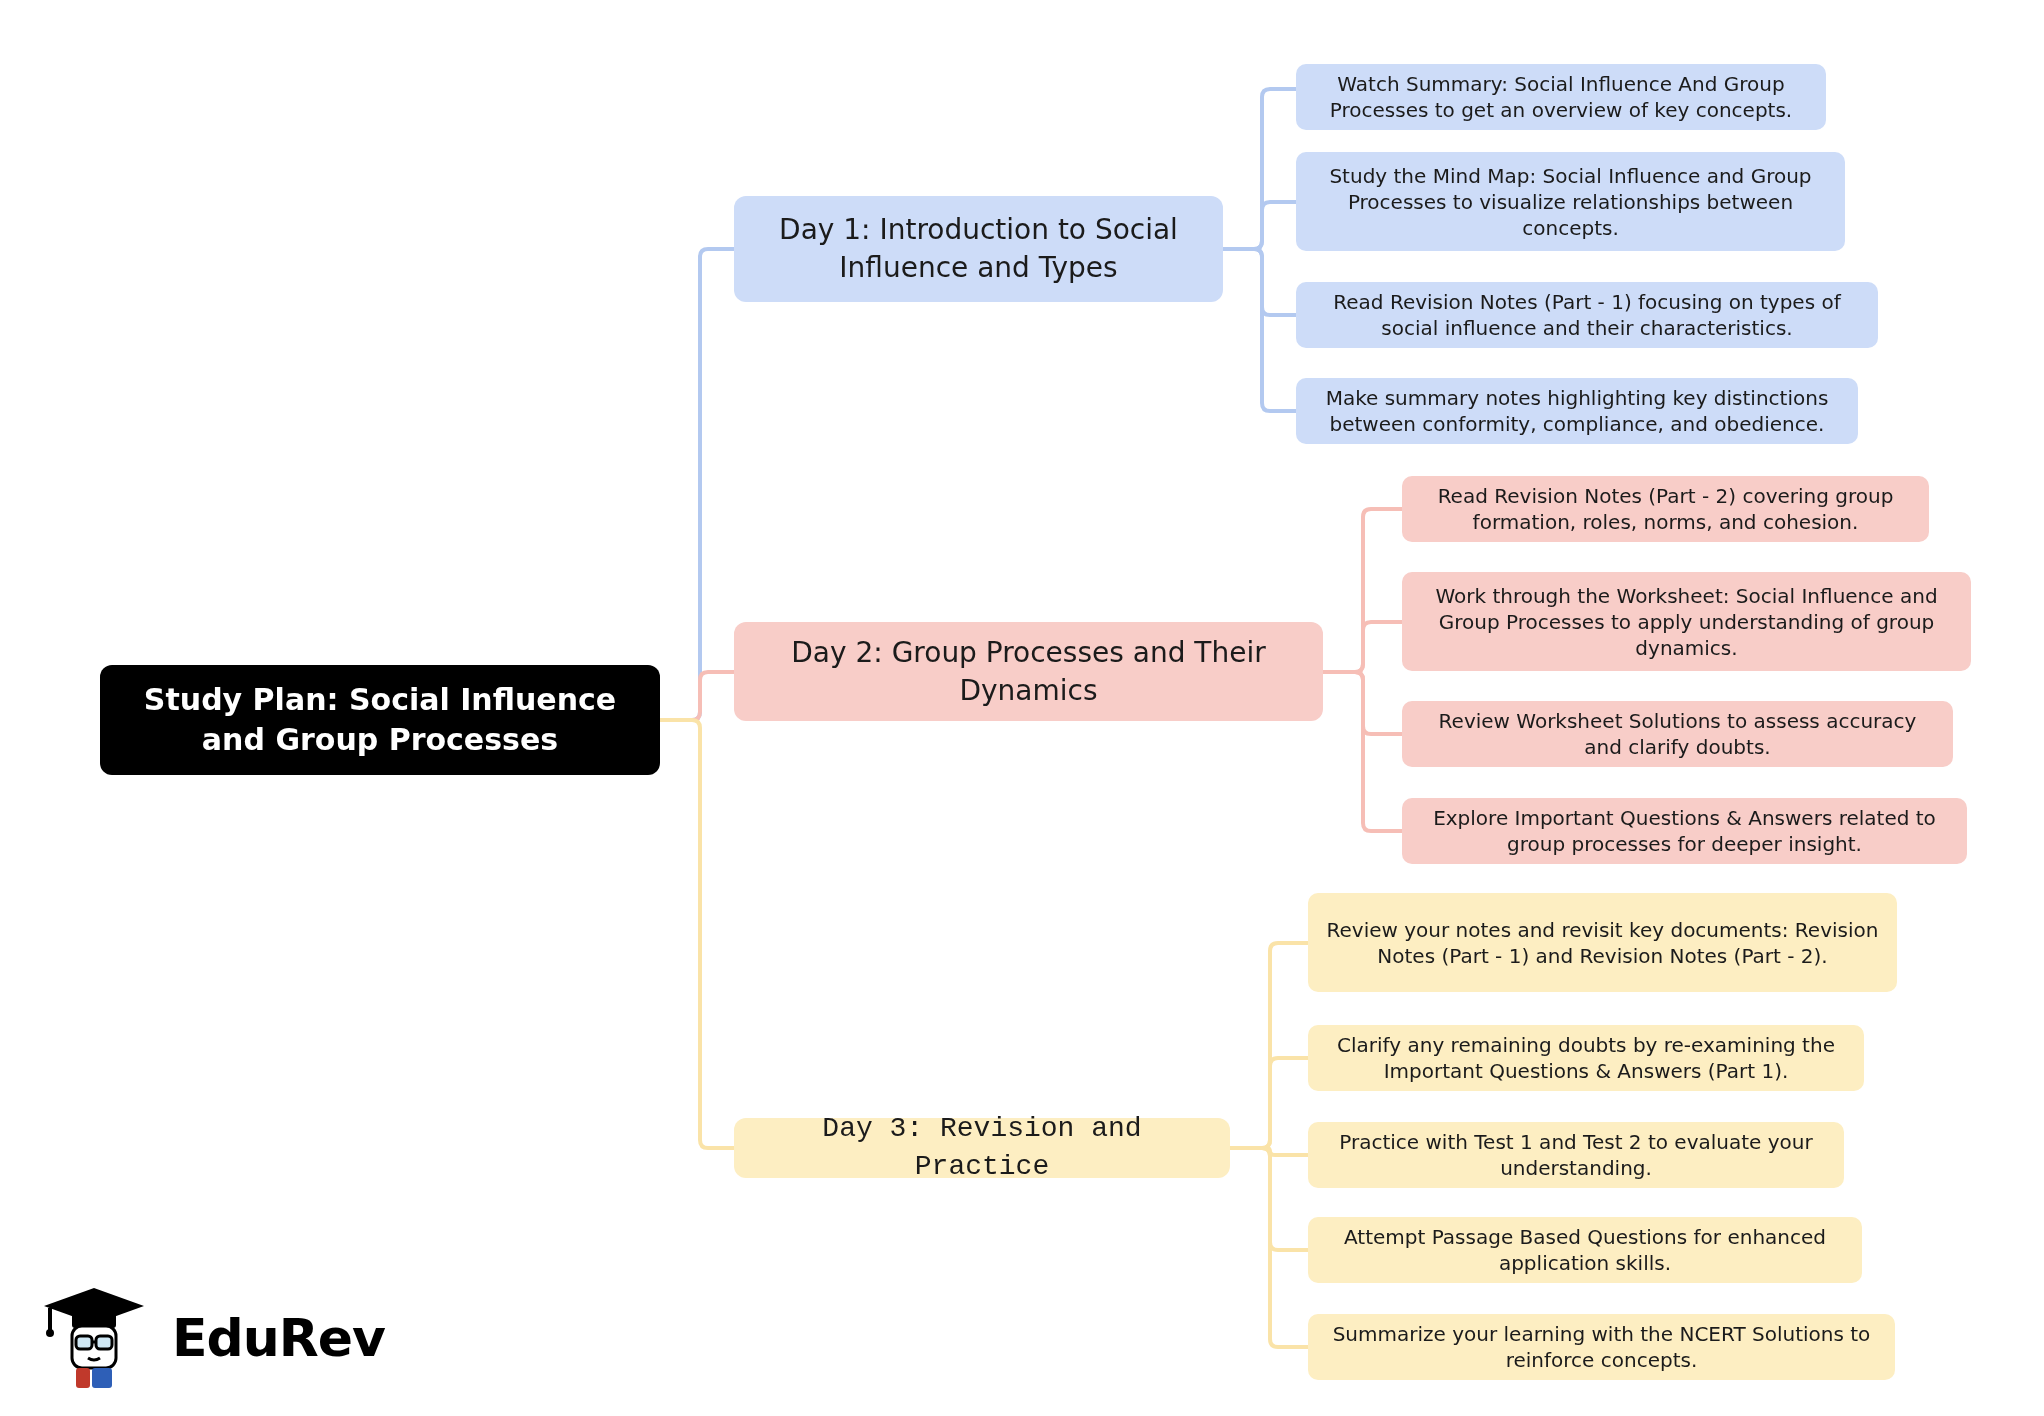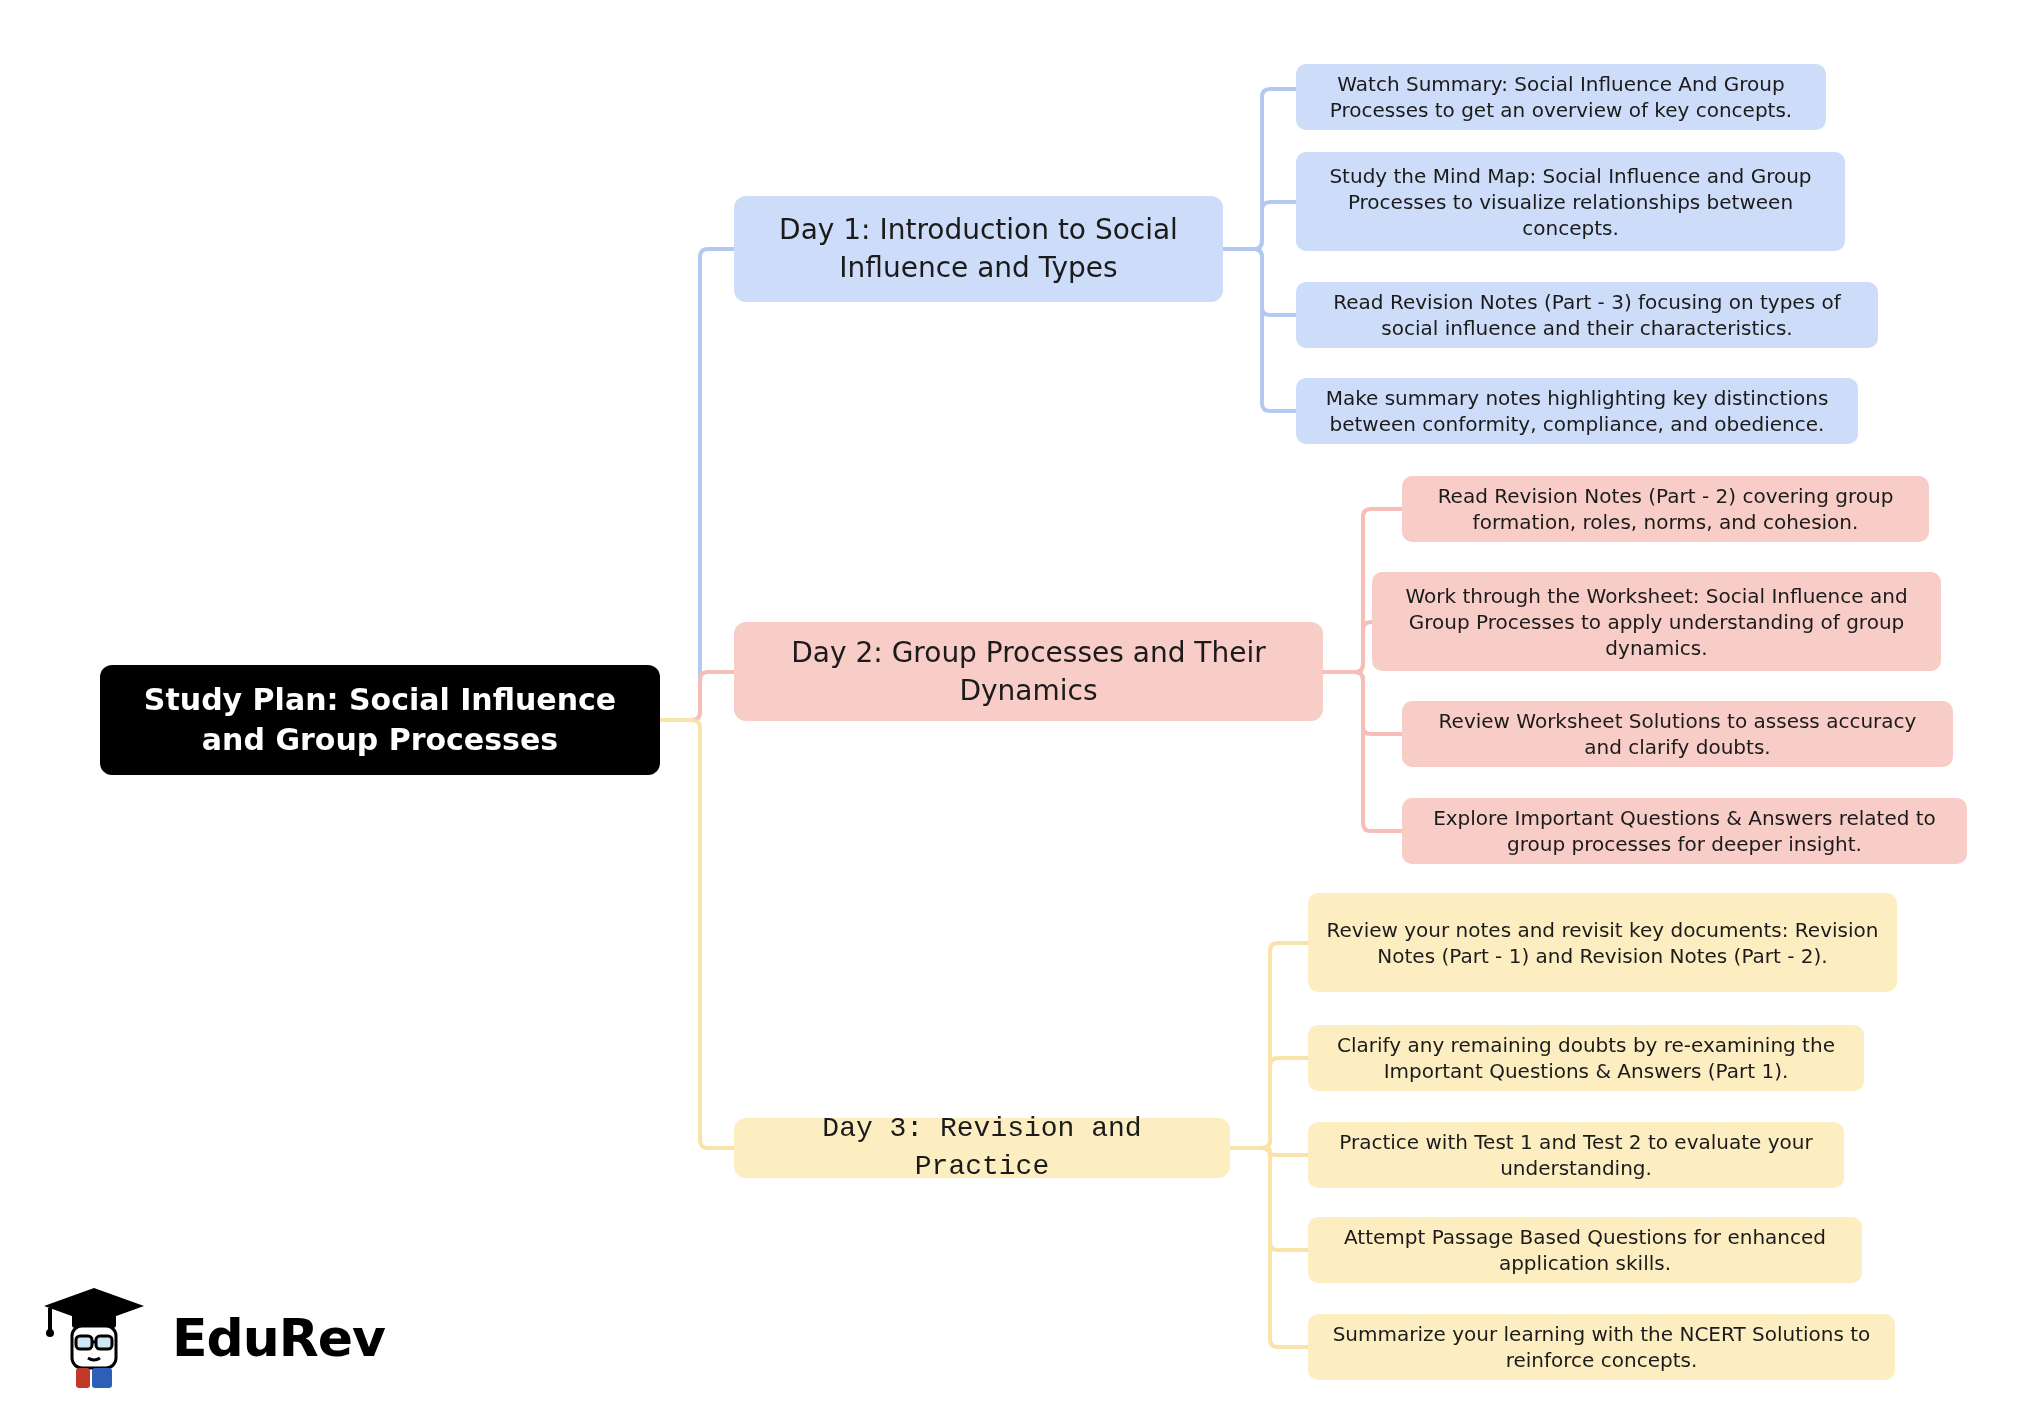--- a/index.html
+++ b/index.html
@@ -58,26 +58,26 @@
     <path class="c3" d="M 1230 1148 H 1266 Q 1270 1148 1270 1151 Q 1270 1155 1275 1155 H 1308"></path>
     <path class="c3" d="M 1230 1148 H 1262 Q 1270 1148 1270 1156 V 1242 Q 1270 1250 1278 1250 H 1308"></path>
     <path class="c3" d="M 1230 1148 H 1262 Q 1270 1148 1270 1156 V 1339 Q 1270 1347 1278 1347 H 1308"></path>
   </svg>
 
   <div class="node root" style="left:100px;top:665px;width:560px;height:110px;">Study Plan: Social Influence and Group Processes</div>
 
   <div class="node day day1n" style="left:734px;top:196px;width:489px;height:106px;">Day 1: Introduction to Social Influence and Types</div>
   <div class="node leaf b1" style="left:1296px;top:56px;width:530px;height:66px;margin-top:8px;">Watch Summary: Social Influence And Group Processes to get an overview of key concepts.</div>
   <div class="node leaf b1" style="left:1296px;top:152px;width:549px;height:99px;">Study the Mind Map: Social Influence and Group Processes to visualize relationships between concepts.</div>
-  <div class="node leaf b1" style="left:1296px;top:282px;width:582px;height:66px;">Read Revision Notes (Part - 3) focusing on types of social influence and their characteristics.</div>
+  <div class="node leaf b1" style="left:1296px;top:282px;width:582px;height:66px;">Read Revision Notes (Part - 1) focusing on types of social influence and their characteristics.</div>
   <div class="node leaf b1" style="left:1296px;top:378px;width:562px;height:66px;">Make summary notes highlighting key distinctions between conformity, compliance, and obedience.</div>
 
   <div class="node day day2n" style="left:734px;top:622px;width:589px;height:99px;">Day 2: Group Processes and Their Dynamics</div>
   <div class="node leaf b2" style="left:1402px;top:476px;width:527px;height:66px;">Read Revision Notes (Part - 2) covering group formation, roles, norms, and cohesion.</div>
-  <div class="node leaf b2" style="left:1372px;top:572px;width:569px;height:99px;">Work through the Worksheet: Social Influence and Group Processes to apply understanding of group dynamics.</div>
+  <div class="node leaf b2" style="left:1402px;top:572px;width:569px;height:99px;">Work through the Worksheet: Social Influence and Group Processes to apply understanding of group dynamics.</div>
   <div class="node leaf b2" style="left:1402px;top:701px;width:551px;height:66px;">Review Worksheet Solutions to assess accuracy and clarify doubts.</div>
   <div class="node leaf b2" style="left:1402px;top:798px;width:565px;height:66px;">Explore Important Questions &amp; Answers related to group processes for deeper insight.</div>
 
   <div class="node day day3n" style="left:734px;top:1118px;width:496px;height:60px;">Day 3: Revision and Practice</div>
   <div class="node leaf b3" style="left:1308px;top:893px;width:589px;height:99px;">Review your notes and revisit key documents: Revision Notes (Part - 1) and Revision Notes (Part - 2).</div>
   <div class="node leaf b3" style="left:1308px;top:1025px;width:556px;height:66px;">Clarify any remaining doubts by re-examining the Important Questions &amp; Answers (Part 1).</div>
   <div class="node leaf b3" style="left:1308px;top:1122px;width:536px;height:66px;">Practice with Test 1 and Test 2 to evaluate your understanding.</div>
   <div class="node leaf b3" style="left:1308px;top:1217px;width:554px;height:66px;">Attempt Passage Based Questions for enhanced application skills.</div>
   <div class="node leaf b3" style="left:1308px;top:1314px;width:587px;height:66px;">Summarize your learning with the NCERT Solutions to reinforce concepts.</div>
 

